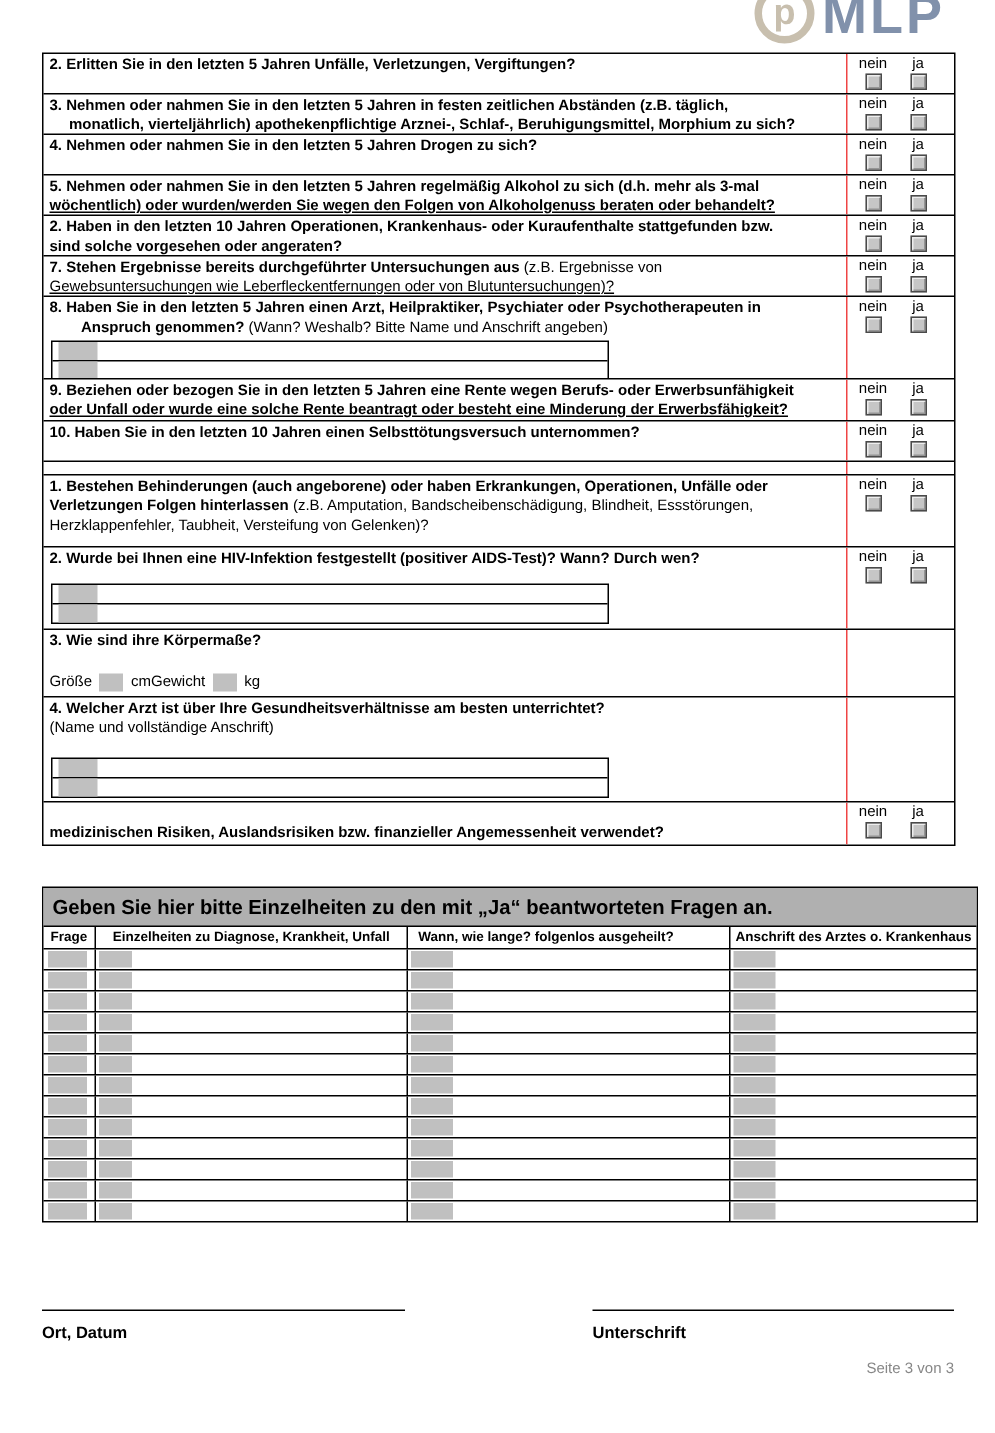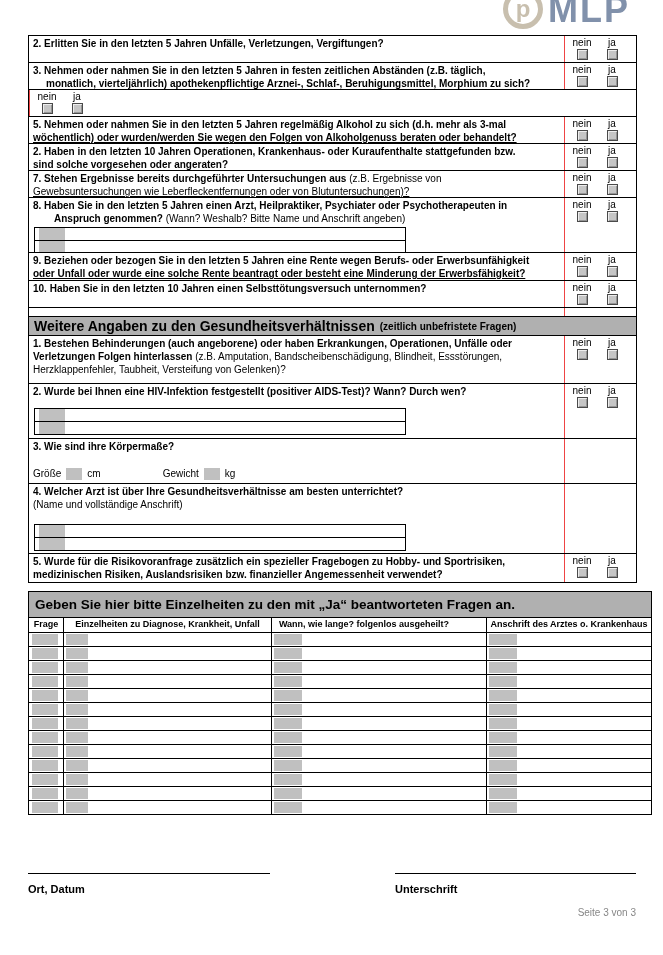--- a/index.html
+++ b/index.html
@@ -37,21 +37,21 @@
       box-shadow:inset 1px 1px 0 rgba(255,255,255,.7), inset -1px -1px 0 rgba(110,110,110,.55);}
   
   .inputbox{width:372px;border:1px solid #000;margin-left:1px;box-sizing:border-box;}
   .irow{height:12px;display:flex;border-top:1px solid #000;}
   .irow:first-child{border-top:none;}
   .gfield{width:26px;background:#c0c0c0;margin-left:4px;}
   .mt2{margin-top:2px}.mt10{margin-top:10px}.mt13{margin-top:13px}
   
   .kline{margin-top:14px;display:flex;align-items:center;font-size:10px;}
   .kfield{width:16px;height:12px;background:#c0c0c0;margin:0 5px;}
-  .kgap{margin-left:62px;}
+  .kgap{}
   
   .t2{position:absolute;left:28px;top:591px;width:624px;border:1px solid #000;box-sizing:border-box;}
   .t2 .title{height:25px;background:#b0b0b0;font-weight:bold;font-size:13.5px;
     display:flex;align-items:center;padding-left:6px;border-bottom:1px solid #000;}
   .hdr{display:flex;height:14px;border-bottom:1px solid #000;font-weight:bold;font-size:9px;line-height:13px;}
   .c1{width:34px;box-sizing:border-box;text-align:center;}
   .c2{width:208px;box-sizing:border-box;border-left:1px solid #000;text-align:center;}
   .c3{width:185px;box-sizing:border-box;border-left:1px solid #000;text-align:center;}
   .c4{flex:1;box-sizing:border-box;border-left:1px solid #000;text-align:center;margin-left:30px;}
   .drow{display:flex;height:13px;border-bottom:1px solid #000;}
@@ -111,20 +111,21 @@
             <span class="cb"></span>
           </span>
           <span class="slot s2">
             <span class="cb"></span>
           </span>
         </div>
       </div>
   </div>
 
   <div class="row h27">
+    <div class="qcell"><span style="font-weight: bold;">4. Nehmen oder nahmen Sie in den letzten 5 Jahren Drogen zu sich?</span></div>
     <div class="acell">
         <div class="al">
           <span class="s1">nein</span>
           <span class="s2">ja</span>
         </div>
         <div class="cbs">
           <span class="slot s1">
             <span class="cb"></span>
           </span>
           <span class="slot s2">
@@ -250,24 +251,20 @@
           </span>
         </div>
       </div>
   </div>
 
   <div class="row h9">
     <div class="qcell"></div>
     <div class="acell"></div>
   </div>
 
-  <div class="row h19 band">
-    <span class="big">Weitere Angaben zu den Gesundheitsverhältnissen</span>
-    <span class="small">(zeitlich unbefristete Fragen)</span>
-  </div>
 
   <div class="row h48">
     <div class="qcell"><span style="font-weight: bold;">1. Bestehen Behinderungen (auch angeborene) oder haben Erkrankungen, Operationen, Unfälle oder</span><br><span style="font-weight: bold;">Verletzungen Folgen hinterlassen </span><span style="font-weight: normal;">(z.B. Amputation, Bandscheibenschädigung, Blindheit, Essstörungen,</span><br><span style="font-weight: normal;">Herzklappenfehler, Taubheit, Versteifung von Gelenken)?</span></div>
     <div class="acell">
         <div class="al">
           <span class="s1">nein</span>
           <span class="s2">ja</span>
         </div>
         <div class="cbs">
           <span class="slot s1">
@@ -332,21 +329,21 @@
           </div>
         <div class="irow">
             <div class="gfield"></div>
           </div>
       </div>
     </div>
     <div class="acell"></div>
   </div>
 
   <div class="row h28">
-    <div class="qcell"><span style="font-weight: bold;">5. Wurde für die Risikovoranfrage zusätzlich ein spezieller Fragebogen zu Hobby- und Sportrisiken,</span><br><span style="font-weight: bold;">medizinischen Risiken, Auslandsrisiken bzw. finanzieller Angemessenheit verwendet?</span></div>
+    <div class="qcell"><br><span style="font-weight: bold;">medizinischen Risiken, Auslandsrisiken bzw. finanzieller Angemessenheit verwendet?</span></div>
     <div class="acell">
         <div class="al">
           <span class="s1">nein</span>
           <span class="s2">ja</span>
         </div>
         <div class="cbs">
           <span class="slot s1">
             <span class="cb"></span>
           </span>
           <span class="slot s2">

